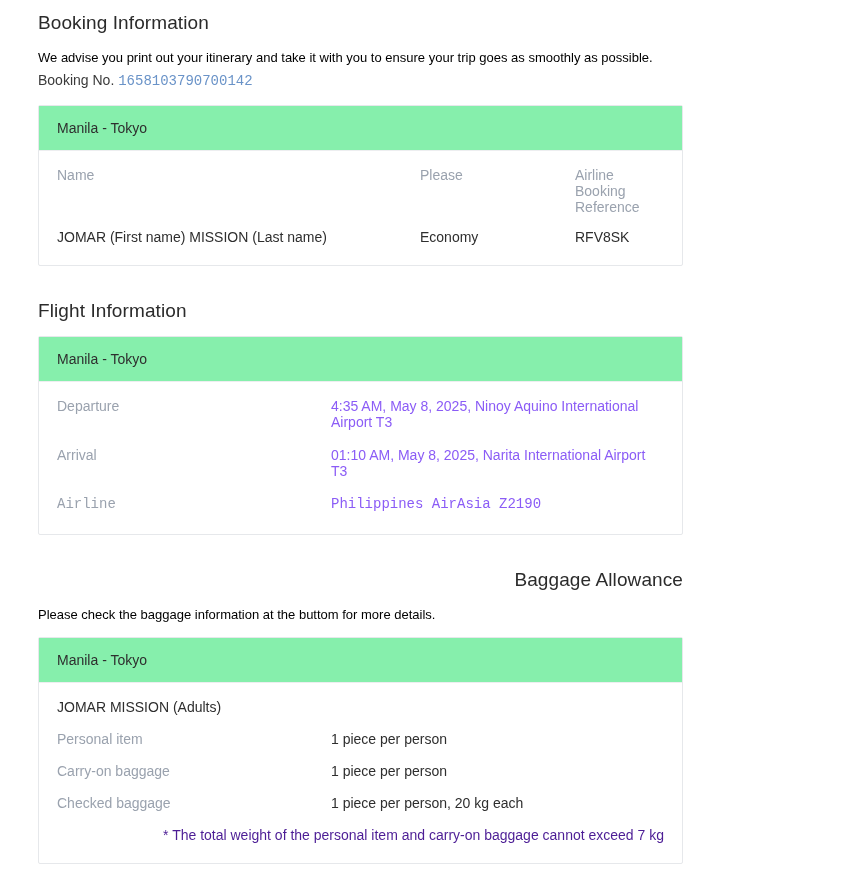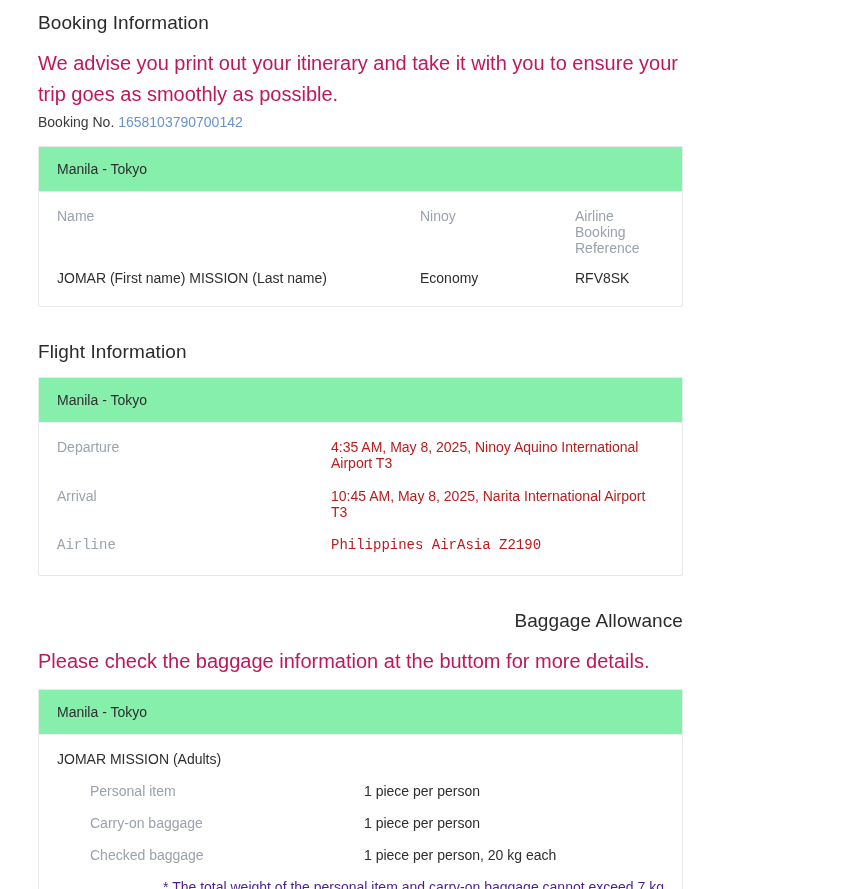--- a/index.html
+++ b/index.html
@@ -21,32 +21,33 @@
     padding: 12px 38px 0 38px;
   }
   h2.section-title {
     font-size: 19px;
     font-weight: 400;
     color: #2b2b2b;
     margin: 0 0 14px 0;
     letter-spacing: 0.1px;
   }
   .intro {
-    font-size: 20px;
-    color: #be185d;
+    font-size: 13px;
+    color: #000000;
     line-height: 1.55;
     margin: 0 0 12px 0;
   }
   .booking-no-line {
     font-size: 14px;
     color: #3a3a3a;
     margin: -8px 0 16px 0;
   }
   .booking-no-value {
     color: #6a93c8;
+    font-family: Liberation Mono, monospace;
   }
   .card {
     border: 1px solid #e6e8eb;
     border-radius: 2px;
     background: #ffffff;
     margin-bottom: 34px;
   }
   .card-header {
     background: #86efac;
     padding: 14px 18px;
@@ -79,40 +80,39 @@
     margin-bottom: 17px;
   }
   .flight-row:last-child { margin-bottom: 2px; font-family: Liberation Mono, monospace; }
   .flight-label {
     width: 274px;
     flex: 0 0 274px;
     color: #9aa2ae;
     font-size: 14px;
   }
   .flight-value {
-    color: #b91c1c;
+    color: #8b5cf6;
     font-size: 14px;
   }
 
   
   .pax-name {
     font-size: 14px;
     color: #2e2e2e;
     margin-bottom: 16px;
   }
   .bag-row {
     display: flex;
     margin-bottom: 16px;
   }
   .bag-label {
     width: 274px;
     flex: 0 0 274px;
     color: #9aa2ae;
     font-size: 14px;
-    margin-left: 33px;
   }
   .bag-value {
     color: #2e2e2e;
     font-size: 14px;
   }
   .bag-note {
     color: #4c1d95;
     font-size: 14px;
     margin-top: 2px;
     text-align: right;
@@ -129,40 +129,40 @@
   <p class="booking-no-line">
     <span>Booking No.</span>
     <span class="booking-no-value">1658103790700142</span>
   </p>
 
   <div class="card">
     <div class="card-header">Manila - Tokyo</div>
     <div class="card-body">
       <div class="booking-grid">
         <div class="col-label">Name</div>
-        <div class="col-label">Ninoy</div>
+        <div class="col-label">Please</div>
         <div class="col-label">Airline Booking Reference</div>
         <div class="col-value">JOMAR (First name) MISSION (Last name)</div>
         <div class="col-value">Economy</div>
         <div class="col-value">RFV8SK</div>
       </div>
     </div>
   </div>
 
   <h2 class="section-title">Flight Information</h2>
   <div class="card">
     <div class="card-header">Manila - Tokyo</div>
     <div class="card-body">
       <div class="flight-row">
         <div class="flight-label">Departure</div>
         <div class="flight-value">4:35 AM, May 8, 2025, Ninoy Aquino International Airport T3</div>
       </div>
       <div class="flight-row">
         <div class="flight-label">Arrival</div>
-        <div class="flight-value">10:45 AM, May 8, 2025, Narita International Airport T3</div>
+        <div class="flight-value">01:10 AM, May 8, 2025, Narita International Airport T3</div>
       </div>
       <div class="flight-row">
         <div class="flight-label">Airline</div>
         <div class="flight-value">Philippines AirAsia Z2190</div>
       </div>
     </div>
   </div>
 
   <h2 class="section-title tight-title">Baggage Allowance</h2>
   <p class="intro">Please check the baggage information at the buttom for more details.</p>

